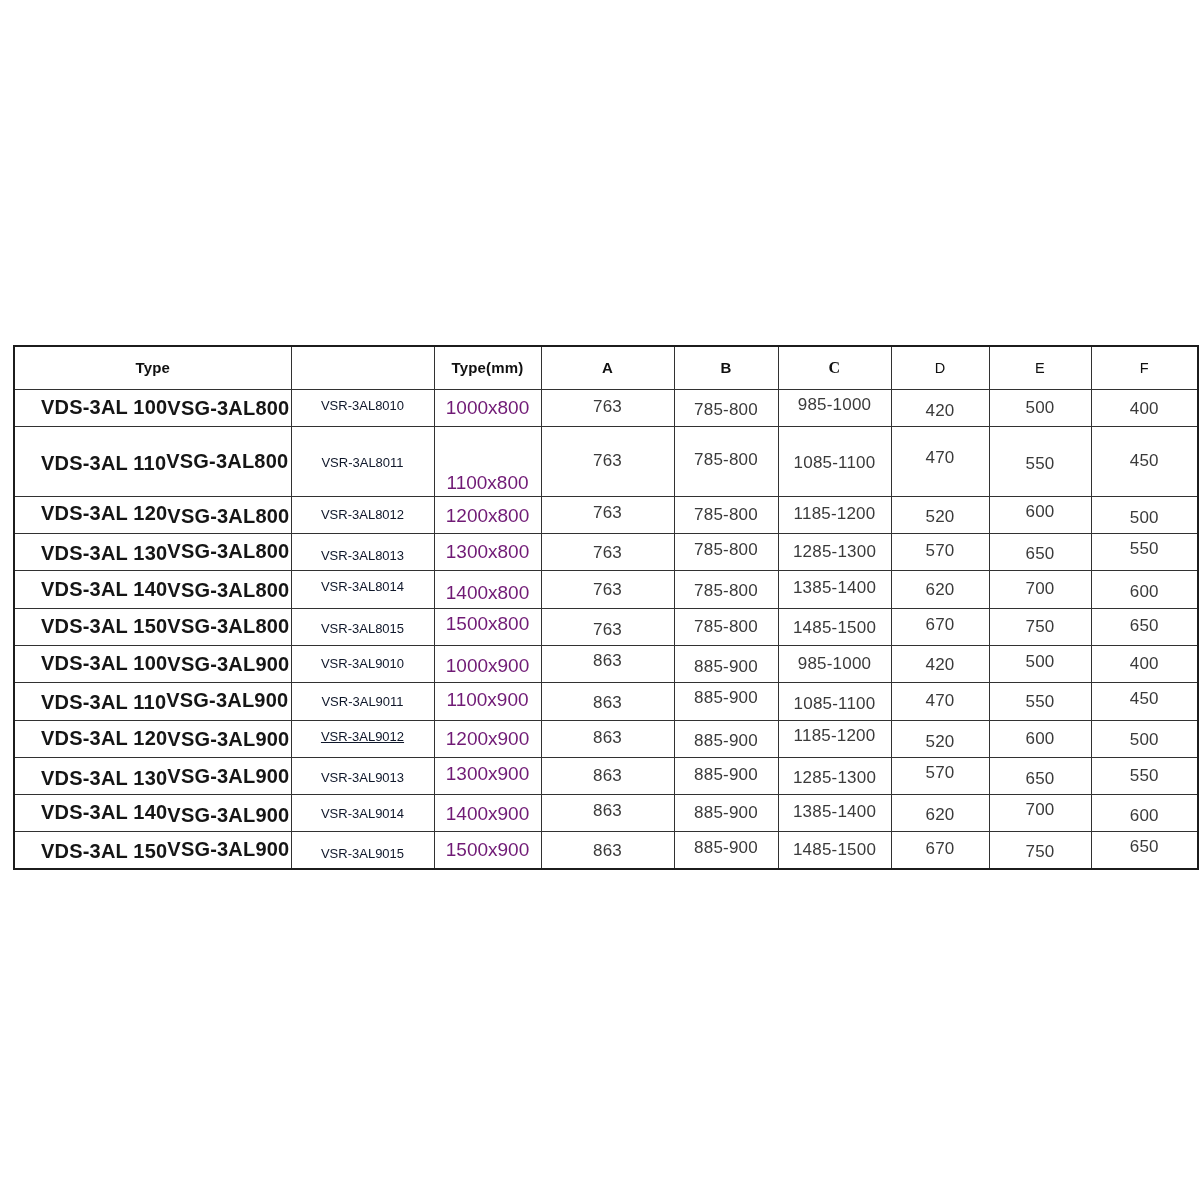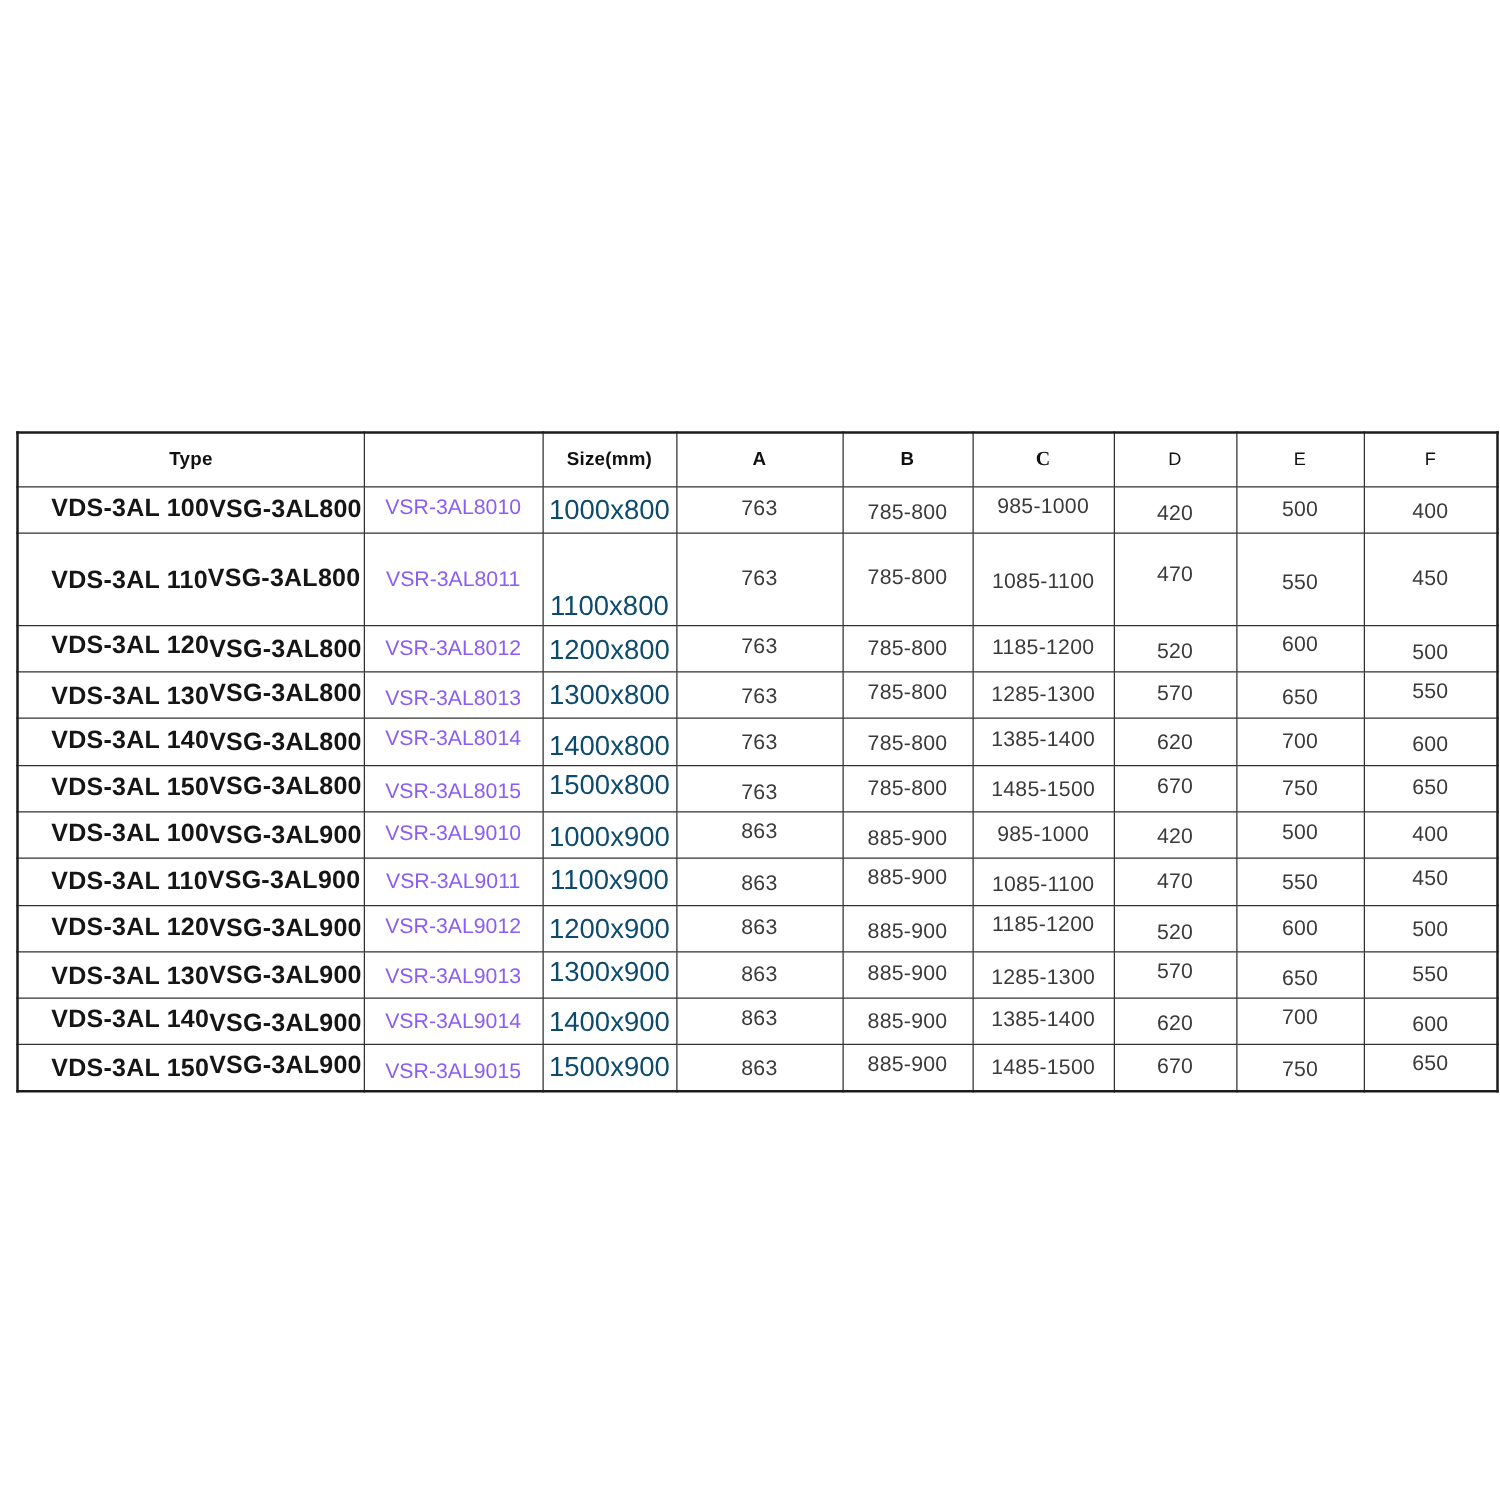--- a/index.html
+++ b/index.html
@@ -55,22 +55,22 @@
     justify-content: space-between;
     align-items: center;
     padding: 0 30px 0 26px;
   }
   .pair span {
     font-weight: 700;
     font-size: 20px;
     color: #151515;
     letter-spacing: 0.2px;
   }
-  td.c1 { font-size: 17px; color: #8b5cf6; }
-  td.c2 { font-size: 22px; color: #0c4a6e; }
+  td.c1 { font-size: 13px; color: #0f172a; }
+  td.c2 { font-size: 19px; color: #701a75; }
   td.c3, td.c4, td.c5, td.c6, td.c7, td.c8 {
     font-size: 17px;
     letter-spacing: 0.2px;
   }
 </style>
 </head>
 <body>
 
 <div class="canvas">
   <div class="table-wrap">
@@ -83,21 +83,21 @@
           <col style="width: 104px;">
           <col style="width: 113px;">
           <col style="width: 98px;">
           <col style="width: 102px;">
           <col style="width: 107px;">
         </colgroup>
       <thead>
         <tr>
             <th class="h0">Type</th>
             <th class="h1"></th>
-            <th class="h2">Size(mm)</th>
+            <th class="h2">Type(mm)</th>
             <th class="h3">A</th>
             <th class="h4">B</th>
             <th class="h5">C</th>
             <th class="h6">D</th>
             <th class="h7">E</th>
             <th class="h8">F</th>
           </tr>
       </thead>
       <tbody>
           <tr>
@@ -228,21 +228,21 @@
             <td class="c7"><span class="cv" style="transform: translateY(1px);">550</span></td>
             <td class="c8"><span class="cv" style="transform: translateY(-2px);">450</span></td>
           </tr>
           <tr>
             <td class="c0">
               <div class="pair">
                 <span style="transform: translateY(0px);">VDS-3AL 120</span>
                 <span style="transform: translateY(0.5px);">VSG-3AL900</span>
               </div>
             </td>
-            <td class="c1"><span class="cv" style="transform: translateY(-2px);">VSR-3AL9012</span></td>
+            <td class="c1"><span class="cv" style="transform: translateY(-2px); text-decoration: underline;">VSR-3AL9012</span></td>
             <td class="c2"><span class="cv" style="transform: translateY(0px);">1200x900</span></td>
             <td class="c3"><span class="cv" style="transform: translateY(-1px);">863</span></td>
             <td class="c4"><span class="cv" style="transform: translateY(2px);">885-900</span></td>
             <td class="c5"><span class="cv" style="transform: translateY(-3px);">1185-1200</span></td>
             <td class="c6"><span class="cv" style="transform: translateY(3px);">520</span></td>
             <td class="c7"><span class="cv" style="transform: translateY(0px);">600</span></td>
             <td class="c8"><span class="cv" style="transform: translateY(1px);">500</span></td>
           </tr>
           <tr>
             <td class="c0">

